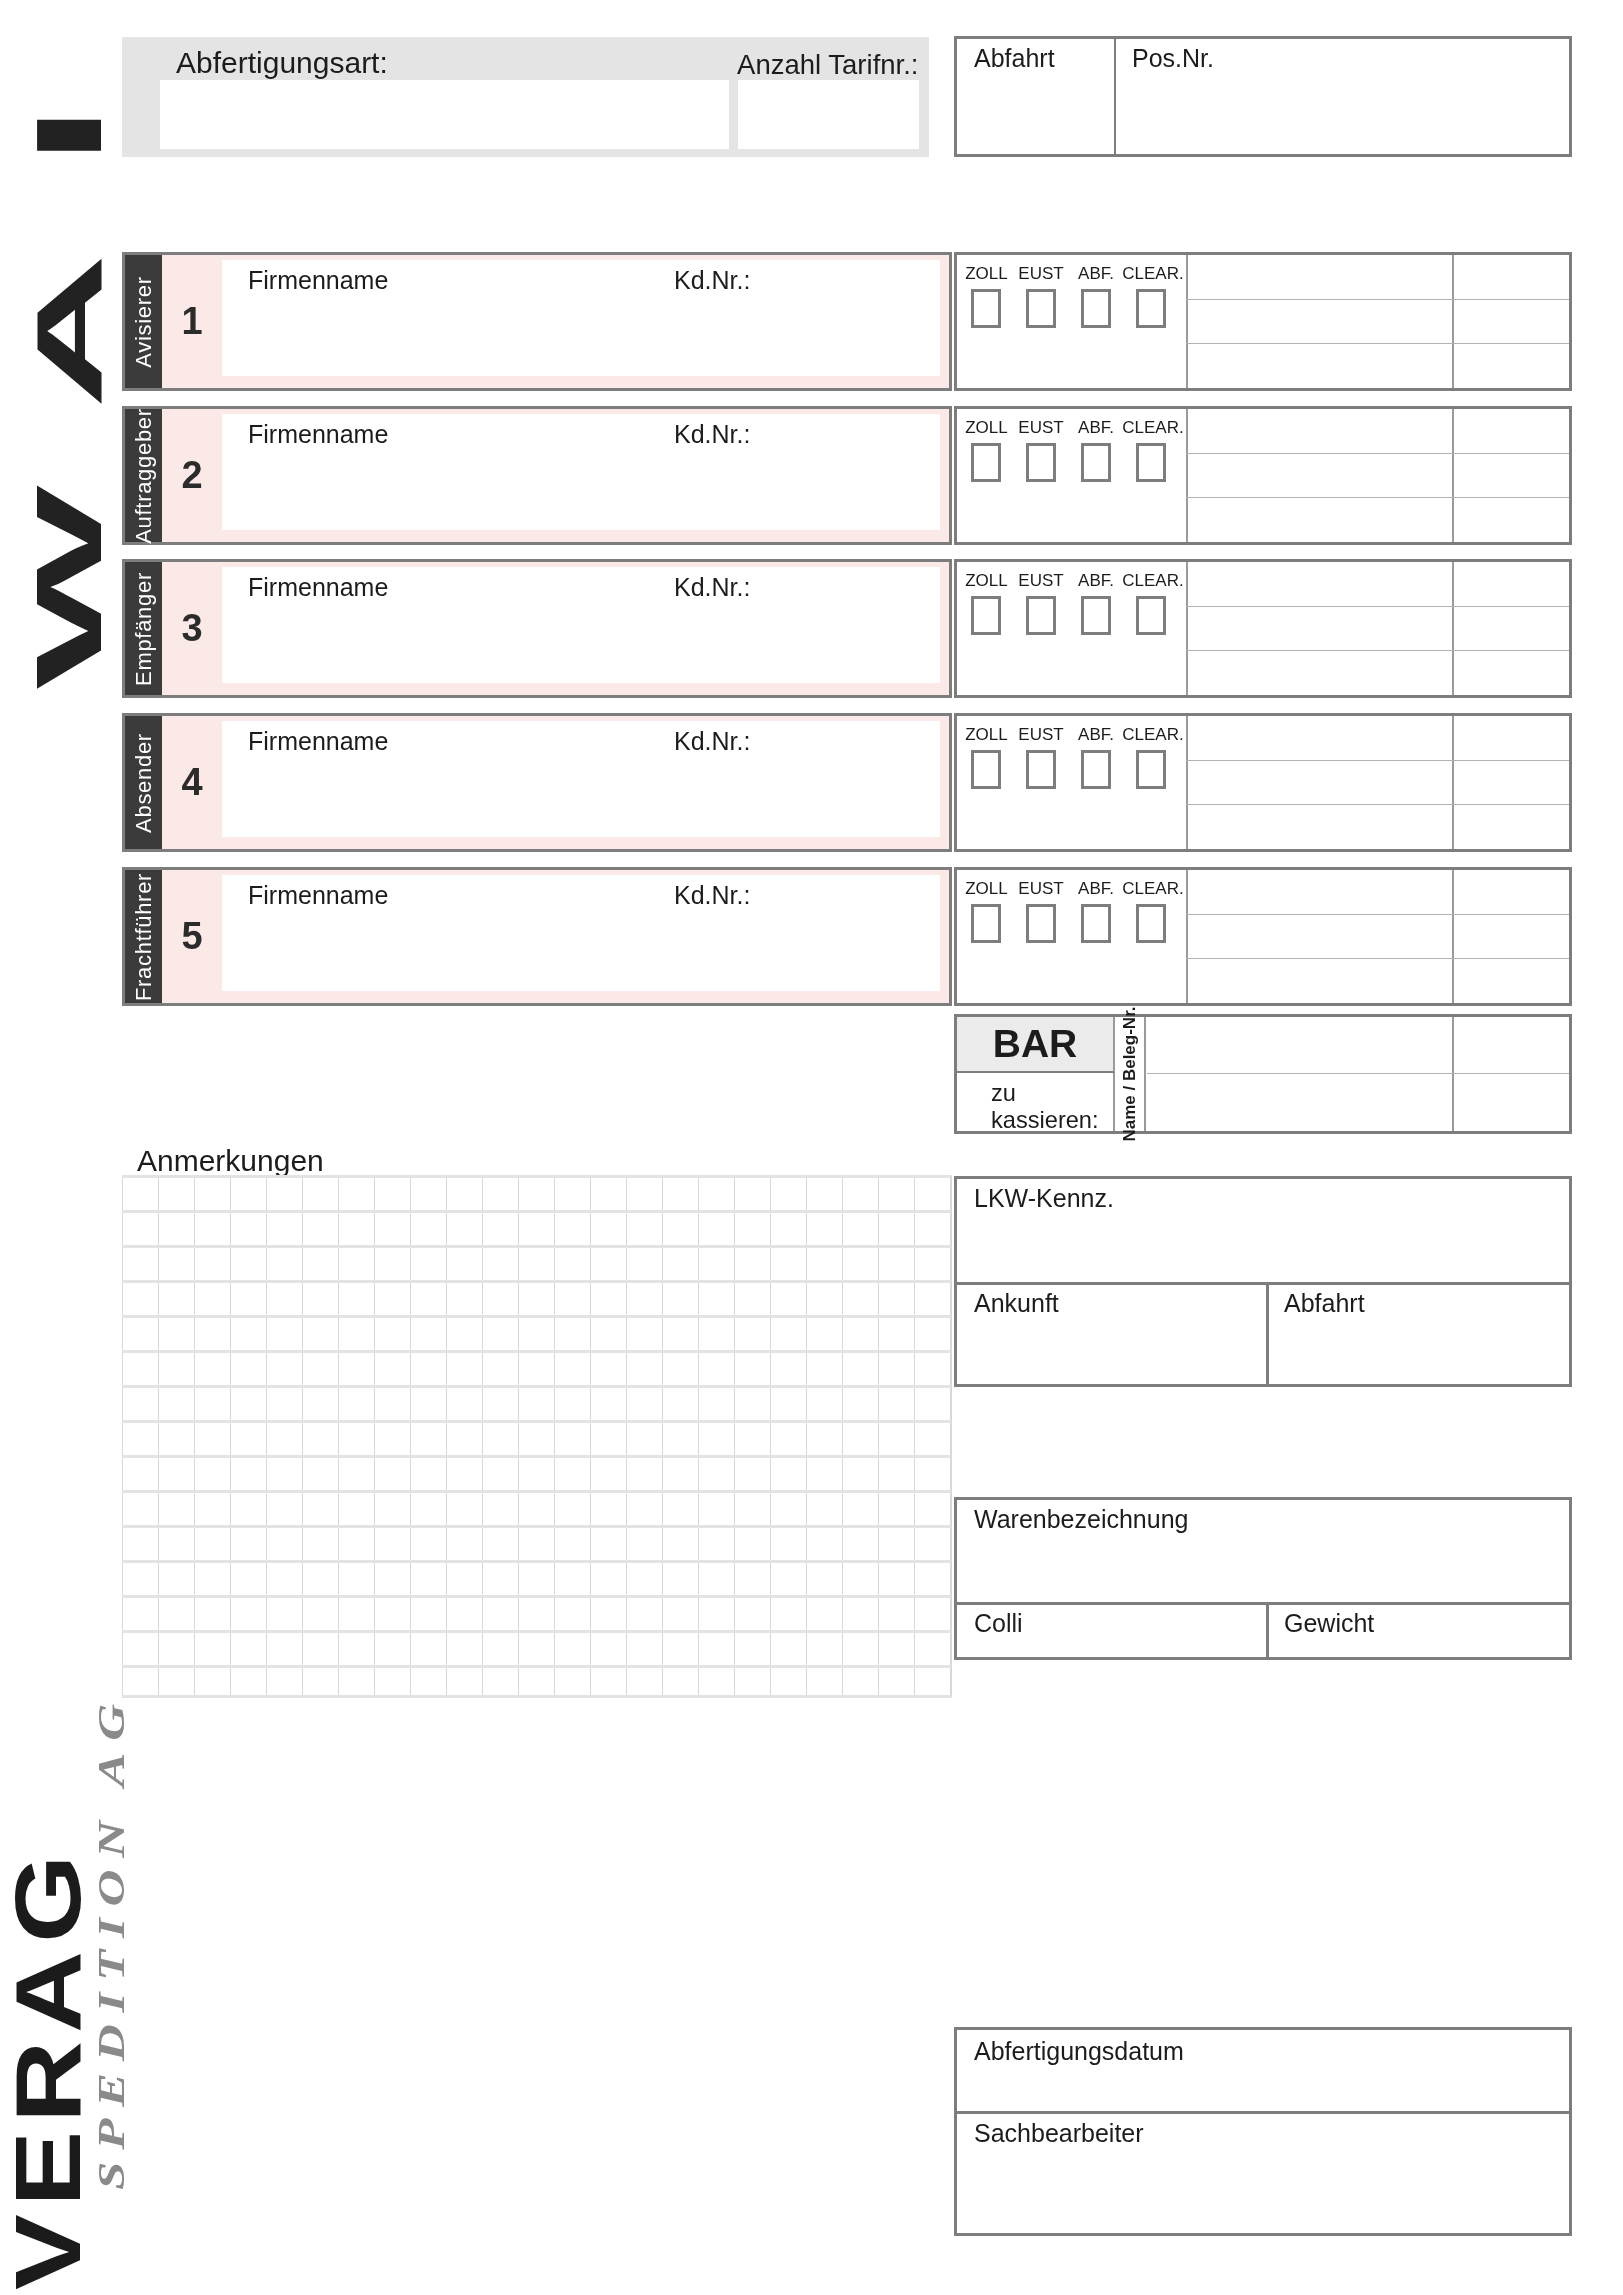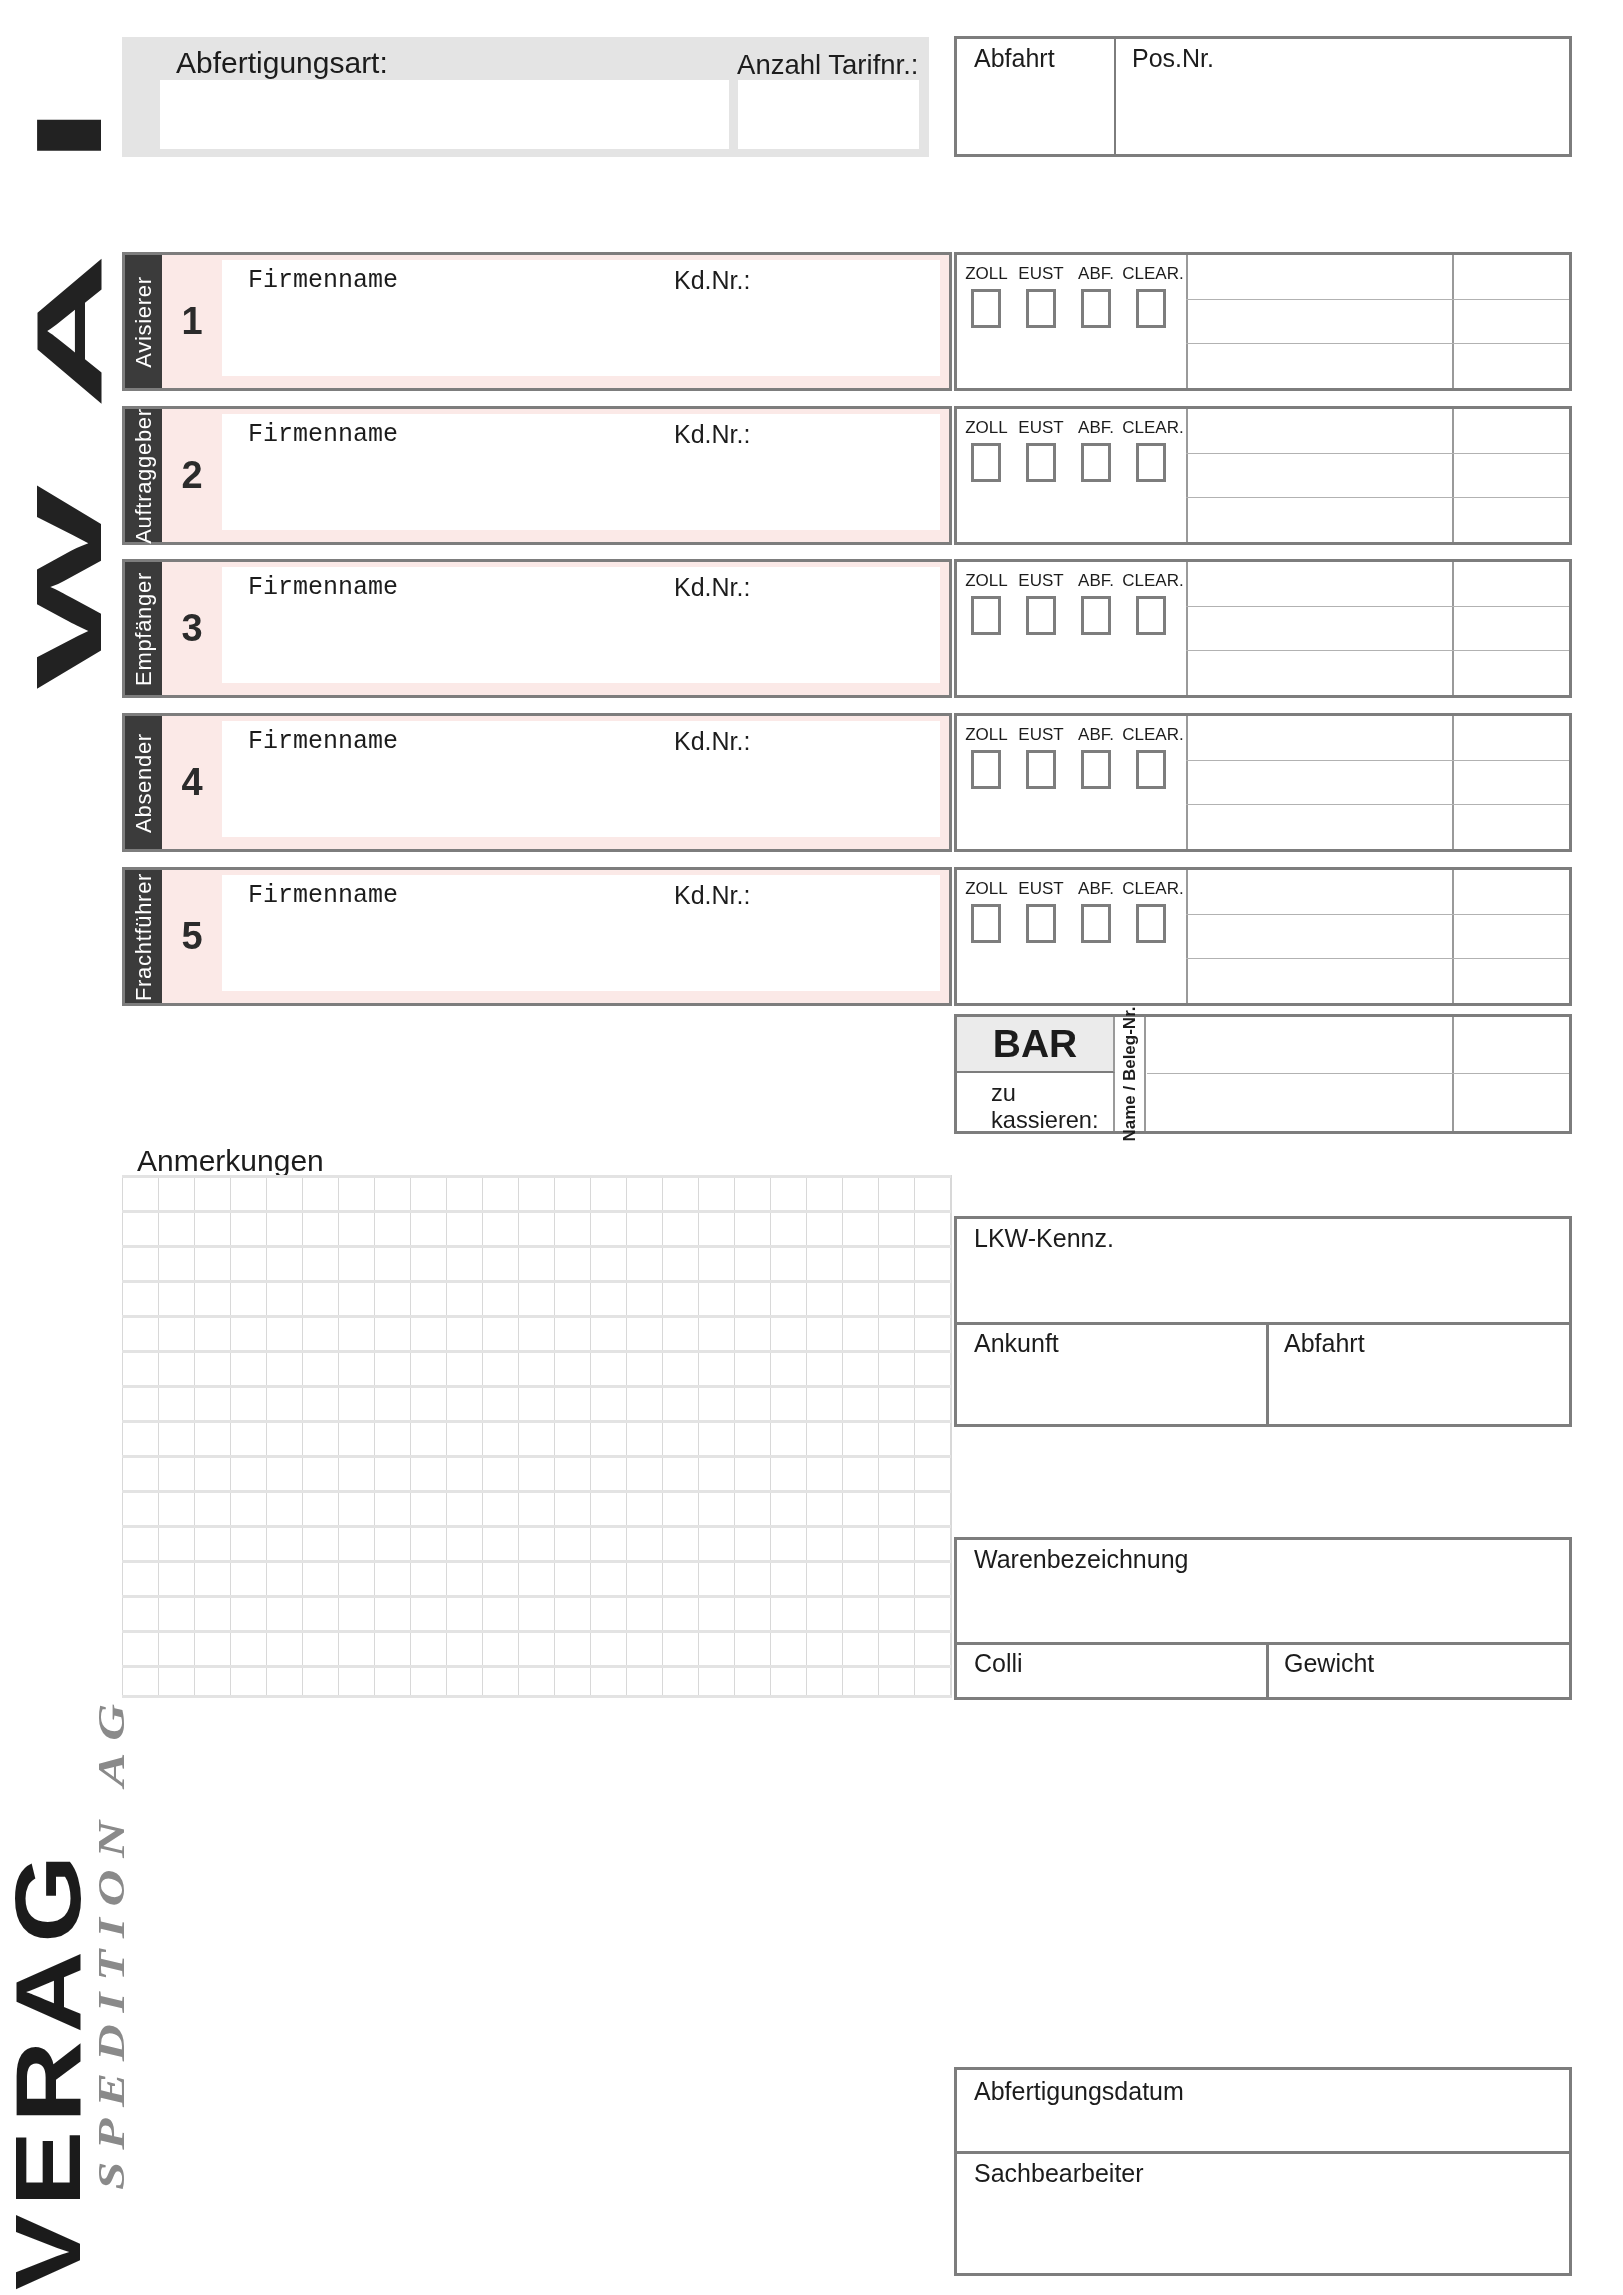--- a/index.html
+++ b/index.html
@@ -44,21 +44,21 @@
 
   
   .rowL{position:absolute;left:122px;width:830px;height:139px;border:3.3px solid #7d7d7d;
         box-sizing:border-box;background:#fbe9e7;}
   .rowL .strip{position:absolute;left:0;top:0;bottom:0;width:37px;background:#3b3b3b;}
   .rowL .strip span{position:absolute;left:50%;top:50%;transform:translate(-50%,-50%) rotate(180deg);
         writing-mode:vertical-rl;color:#fff;font-size:22px;letter-spacing:0.7px;white-space:nowrap;}
   .rowL .num{position:absolute;left:37px;width:60px;top:0;bottom:0;display:flex;
         align-items:center;justify-content:center;font-size:38px;font-weight:bold;color:#2b2b2b;}
   .rowL .wbox{position:absolute;left:97px;top:4.6px;right:9.2px;bottom:12.4px;background:#fff;}
-  .rowL .fn{position:absolute;left:26px;top:6.5px;font-size:25px;font-family:Liberation Mono, monospace;}
+  .rowL .fn{position:absolute;left:26px;top:6.5px;font-size:25px;}
   .rowL .kd{position:absolute;left:452px;top:6.5px;font-size:25px;}
 
   .rowR{position:absolute;left:954px;width:618px;height:139px;border:3.3px solid #7d7d7d;
         box-sizing:border-box;background:#fff;}
   .rowR .vd1{position:absolute;left:229px;top:0;bottom:0;width:2px;background:#9a9a9a;}
   .rowR .vd2{position:absolute;left:495px;top:0;bottom:0;width:2px;background:#9a9a9a;}
   .rowR .h1,.rowR .h2{position:absolute;left:229px;right:0;height:1.3px;background:#b2b2b2;}
   .rowR .h1{top:44px;}.rowR .h2{top:88px;}
   .cbl{position:absolute;top:9.2px;font-size:17px;transform:translateX(-50%);letter-spacing:0px;}
   .cb{position:absolute;top:34px;width:30px;height:39px;border:3.9px solid #7d7d7d;
@@ -84,21 +84,21 @@
   
   .anm-lbl{position:absolute;left:137px;top:1144px;font-size:30px;}
   .grid{position:absolute;left:122px;top:1175px;width:830px;height:523px;
         border-right:1.3px solid #d8d8d8;border-bottom:3.3px solid #e3e3e3;box-sizing:border-box;
         background-image:
           linear-gradient(to bottom,#e3e3e3 3.3px,transparent 3.3px),
           linear-gradient(to right,#d8d8d8 1.3px,transparent 1.3px);
         background-size:100% 35px,36px 100%;}
 
   
-  .ibox{position:absolute;left:954px;width:618px;border:3.3px solid #7d7d7d;box-sizing:border-box;background:#fff;margin-top:40px;}
+  .ibox{position:absolute;left:954px;width:618px;border:3.3px solid #7d7d7d;box-sizing:border-box;background:#fff;}
   .ibox .hd{position:absolute;left:0;right:0;height:2.6px;background:#7d7d7d;}
   .ibox .vd{position:absolute;width:2.6px;background:#7d7d7d;}
   .ibox .lab{position:absolute;font-size:25px;}
 
   
   .zoll{position:absolute;left:122px;top:1711px;width:807px;height:574px;background:#fff;
         border:2.6px solid #707070;border-top:6.5px solid #707070;box-sizing:border-box;}
   .zoll .lab{position:absolute;left:21px;top:14.4px;font-size:26px;}
 </style>
 </head>

